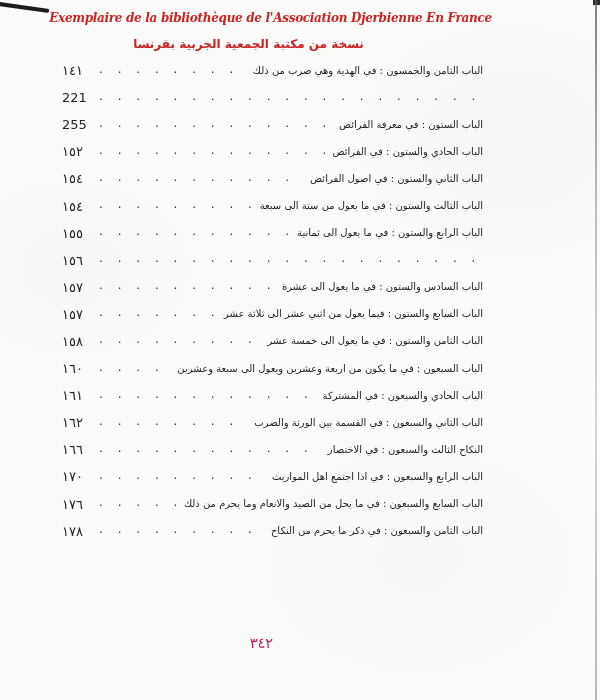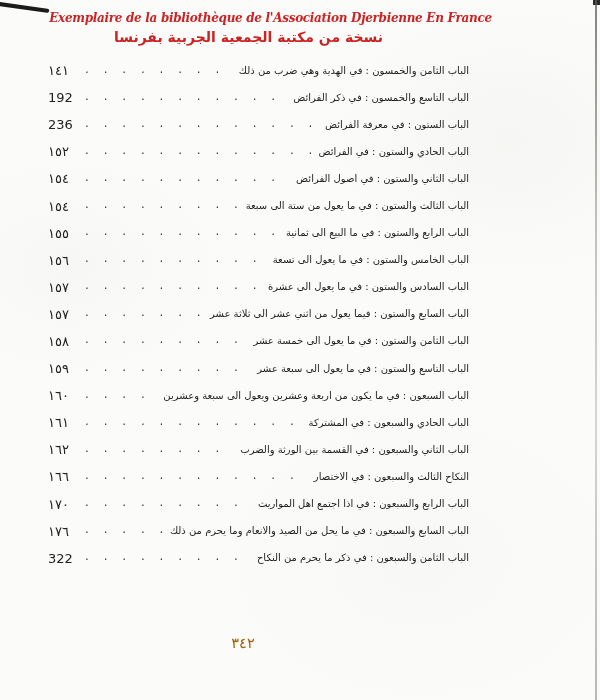--- a/index.html
+++ b/index.html
@@ -22,28 +22,28 @@
     font-family: "DejaVu Serif", serif;
     font-style: italic; font-weight: bold;
     font-size: 12px; letter-spacing: -0.3px;
     color: #cc2222;
     white-space: nowrap;
     padding-left: 44px;
   }
   .stamp-ar {
     direction: rtl;
     font-weight: bold;
-    font-size: 14px;
+    font-size: 12px;
     color: #cc2222;
-    margin-top: 4px;
-    white-space: nowrap;
-  }
-
-  
-  .toc { position: absolute; top: 57px; left: 48px; width: 421px; }
+    margin-top: 12px;
+    white-space: nowrap;
+  }
+
+  
+  .toc { position: absolute; top: 57px; left: 62px; width: 421px; }
   .row { display: flex; align-items: center; height: 27.1px; }
   .page-num {
     flex: 0 0 auto;
     min-width: 28px;
     direction: rtl;
     text-align: left;
     font-size: 13px;
     color: #222;
     white-space: nowrap;
   }
@@ -67,26 +67,25 @@
     direction: rtl;
     font-size: 10px;
     line-height: 1;
     color: #1e1e1e;
     white-space: nowrap;
   }
 
   
   .footer-page {
     position: absolute; top: 635px; left: 213px; width: 60px;
-    text-align: center;
+    text-align: right;
     direction: rtl;
     font-size: 14.5px;
-    color: #a16207;
+    color: #be185d;
     letter-spacing: 2px;
-    font-family: Liberation Serif, serif;
   }
 
   
   .mark-tl {
     position: absolute; top: 1px; left: -8px;
     width: 58px; height: 3.5px;
     background: #1b1b1b;
     transform: rotate(8deg);
     transform-origin: left top;
     border-radius: 2px;
@@ -119,27 +118,26 @@
 </div>
 
 <div class="toc" id="toc-list">
   <div class="row">
     <span class="page-num">١٤١</span>
     <span class="leader"></span>
     <span class="entry-title">الباب الثامن والخمسون : في الهدية وهي ضرب من ذلك</span>
   </div>
 
   <div class="row">
-    <span class="page-num">192</span>
-    <span class="leader"></span>
-    <span class="entry-title">الباب التاسع والخمسون : في ذكر الفرائض</span>
-  </div>
-
-  <div class="row">
-    <span class="page-num">236</span>
+    <span class="page-num">221</span>
+    <span class="leader"></span>
+  </div>
+
+  <div class="row">
+    <span class="page-num">255</span>
     <span class="leader"></span>
     <span class="entry-title">الباب الستون : في معرفة الفرائض</span>
   </div>
 
   <div class="row">
     <span class="page-num">١٥٢</span>
     <span class="leader"></span>
     <span class="entry-title">الباب الحادي والستون : في الفرائض</span>
   </div>
 
@@ -151,52 +149,46 @@
 
   <div class="row">
     <span class="page-num">١٥٤</span>
     <span class="leader"></span>
     <span class="entry-title">الباب الثالث والستون : في ما يعول من ستة الى سبعة</span>
   </div>
 
   <div class="row">
     <span class="page-num">١٥٥</span>
     <span class="leader"></span>
-    <span class="entry-title">الباب الرابع والستون : في ما البيع الى ثمانية</span>
+    <span class="entry-title">الباب الرابع والستون : في ما يعول الى ثمانية</span>
   </div>
 
   <div class="row">
     <span class="page-num">١٥٦</span>
     <span class="leader"></span>
-    <span class="entry-title">الباب الخامس والستون : في ما يعول الى تسعة</span>
   </div>
 
   <div class="row">
     <span class="page-num">١٥٧</span>
     <span class="leader"></span>
     <span class="entry-title">الباب السادس والستون : في ما يعول الى عشرة</span>
   </div>
 
   <div class="row">
     <span class="page-num">١٥٧</span>
     <span class="leader"></span>
     <span class="entry-title">الباب السابع والستون : فيما يعول من اثني عشر الى ثلاثة عشر</span>
   </div>
 
   <div class="row">
     <span class="page-num">١٥٨</span>
     <span class="leader"></span>
     <span class="entry-title">الباب الثامن والستون : في ما يعول الى خمسة عشر</span>
   </div>
 
-  <div class="row">
-    <span class="page-num">١٥٩</span>
-    <span class="leader"></span>
-    <span class="entry-title">الباب التاسع والستون : في ما يعول الى سبعة عشر</span>
-  </div>
 
   <div class="row">
     <span class="page-num">١٦٠</span>
     <span class="leader"></span>
     <span class="entry-title">الباب السبعون : في ما يكون من اربعة وعشرين ويعول الى سبعة وعشرين</span>
   </div>
 
   <div class="row">
     <span class="page-num">١٦١</span>
     <span class="leader"></span>
@@ -223,19 +215,19 @@
 
 
 
   <div class="row">
     <span class="page-num">١٧٦</span>
     <span class="leader"></span>
     <span class="entry-title">الباب السابع والسبعون : في ما يحل من الصيد والانعام وما يحرم من ذلك</span>
   </div>
 
   <div class="row">
-    <span class="page-num">322</span>
+    <span class="page-num">١٧٨</span>
     <span class="leader"></span>
     <span class="entry-title">الباب الثامن والسبعون : في ذكر ما يحرم من النكاح</span>
   </div>
 </div>
 
 <div class="footer-page">٣٤٢</div>
 
 </body></html>

